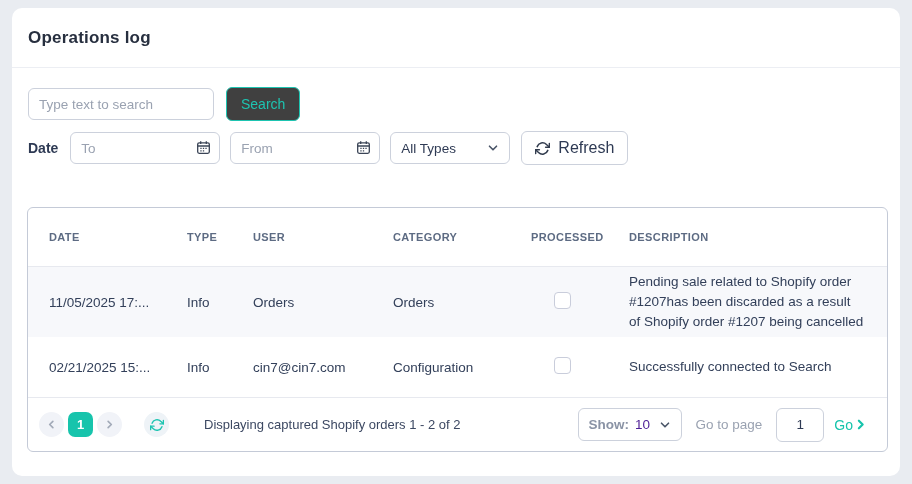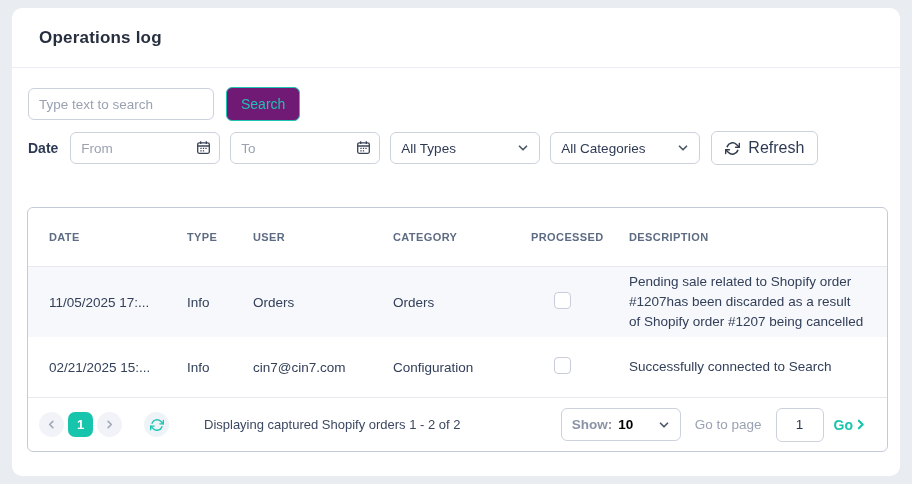--- a/index.html
+++ b/index.html
@@ -12,50 +12,50 @@
   }
   .card {
     margin:8px 12px; height:468px;
     background:#ffffff; border-radius:10px;
     overflow:hidden;
   }
   .card-header {
     height:60px; display:flex; align-items:center;
     padding:0 16px; border-bottom:1px solid #eceef3;
   }
-  .page-title { margin:11px; font-size:17px; font-weight:700; color:#272f3f; letter-spacing:.2px; }
+  .page-title { margin:0; font-size:17px; font-weight:700; color:#272f3f; letter-spacing:.2px; }
 
   
   .search-row { display:flex; align-items:center; gap:12px; padding:19px 16px 0; }
   .search-input {
     width:186px; height:32px; border:1px solid #ccd1dc; border-radius:6px;
     padding:0 10px; font-size:13.5px; color:#2e3a54; outline:none;
     font-family:"Liberation Sans", sans-serif;
   }
   .search-input::placeholder { color:#9aa2b1; }
   .search-btn {
-    height:34px; padding:0 14px; background:#701a75;
+    height:34px; padding:0 14px; background:#404040;
     border:1px solid #1dc4b1; border-radius:6px;
     color:#1dc4b1; font-size:14px; font-weight:500; cursor:pointer;
     font-family:"Liberation Sans", sans-serif;
   }
 
   
   .filter-row { display:flex; align-items:center; gap:10px; padding:10px 16px 0; }
   .date-label { font-size:14px; font-weight:700; color:#2e3a54; margin-right:2px; }
   .field { position:relative; width:150px; height:32px; }
   .field input {
     width:100%; height:100%; border:1px solid #ccd1dc; border-radius:6px;
     padding:0 30px 0 10px; font-size:13.5px; color:#2e3a54; outline:none;
     font-family:"Liberation Sans", sans-serif;
   }
   .field input::placeholder { color:#9aa2b1; }
   .field .cal { position:absolute; right:9px; top:8px; color:#3a4456; }
   .select {
-    width:150px; height:32px; border:1px solid #ccd1dc; border-radius:6px;
+    width:120px; height:32px; border:1px solid #ccd1dc; border-radius:6px;
     display:flex; align-items:center; padding:0 10px; background:#fff;
     font-size:13.5px; color:#2e3a54; cursor:pointer;
   }
   .select .chev { margin-left:auto; color:#4a5568; }
   .refresh-btn {
     height:34px; padding:0 13px; margin-left:1px;
     display:flex; align-items:center; gap:8px;
     background:#fff; border:1px solid #ccd1dc; border-radius:6px;
     font-size:16px; font-weight:500; color:#2e3a54; cursor:pointer;
     font-family:"Liberation Sans", sans-serif;
@@ -90,94 +90,88 @@
   }
   .pg-current {
     width:25px; height:25px; border-radius:7px; margin:0 4px;
     background:#17c4ac; color:#fff; font-size:13px; font-weight:700;
     display:flex; align-items:center; justify-content:center; cursor:pointer;
   }
   .pg-prev { margin-left:1px; }
   .pg-refresh { margin-left:22px; background:#eef3f7; color:#1dc4b1; }
   .summary { margin-left:35px; font-size:13px; color:#3c4862; }
   .foot-right { margin-left:auto; display:flex; align-items:center; gap:14px; }
-  .show-select { width:120px; height:33px; }
+  .show-select { width:104px; height:33px; }
   .show-label { color:#8a93a5; font-weight:700; margin-right:6px; }
-  .show-value { color:#000000;font-weight:bold; }
+  .show-value { color:#4c1d95; }
   .goto-label { font-size:13.5px; color:#9aa2b1; }
   .goto-input {
     width:48px; height:34px; border:1px solid #ccd1dc; border-radius:6px;
     text-align:center; font-size:13.5px; color:#2e3a54; outline:none;
     font-family:"Liberation Sans", sans-serif;
   }
   .go-link {
     display:flex; align-items:center; gap:1px; margin-left:-4px;
-    color:#17c4ac; font-size:14px; font-weight:700; cursor:pointer; text-decoration:none;
+    color:#17c4ac; font-size:14px; font-weight:400; cursor:pointer; text-decoration:none;
   }
 </style>
 </head>
 <body>
 
 <div class="card">
 
   <div class="card-header">
     <h1 class="page-title">Operations log</h1>
   </div>
 
   <div class="search-row">
     <input class="search-input" type="text" placeholder="Type text to search" style="">
     <button class="search-btn">Search</button>
   </div>
 
   <div class="filter-row">
     <span class="date-label">Date</span>
+
+    <div class="field">
+      <input type="text" placeholder="To" style="">
+      <svg class="cal" width="15" height="15" viewBox="0 0 16 16" fill="none" stroke="currentColor" stroke-width="1.4">
+        <rect x="1.8" y="3" width="12.4" height="11.2" rx="1.6"></rect>
+        <line x1="5" y1="1.2" x2="5" y2="4.2"></line>
+          <line x1="11" y1="1.2" x2="11" y2="4.2"></line>
+        <line x1="1.8" y1="6.4" x2="14.2" y2="6.4"></line>
+        <line x1="4.6" y1="9" x2="6" y2="9"></line>
+          <line x1="7.3" y1="9" x2="8.7" y2="9"></line>
+          <line x1="10" y1="9" x2="11.4" y2="9"></line>
+        <line x1="4.6" y1="11.5" x2="6" y2="11.5"></line>
+          <line x1="7.3" y1="11.5" x2="8.7" y2="11.5"></line>
+      </svg>
+    </div>
 
     <div class="field">
       <input type="text" placeholder="From" style="">
       <svg class="cal" width="15" height="15" viewBox="0 0 16 16" fill="none" stroke="currentColor" stroke-width="1.4">
         <rect x="1.8" y="3" width="12.4" height="11.2" rx="1.6"></rect>
         <line x1="5" y1="1.2" x2="5" y2="4.2"></line>
           <line x1="11" y1="1.2" x2="11" y2="4.2"></line>
         <line x1="1.8" y1="6.4" x2="14.2" y2="6.4"></line>
         <line x1="4.6" y1="9" x2="6" y2="9"></line>
           <line x1="7.3" y1="9" x2="8.7" y2="9"></line>
           <line x1="10" y1="9" x2="11.4" y2="9"></line>
         <line x1="4.6" y1="11.5" x2="6" y2="11.5"></line>
           <line x1="7.3" y1="11.5" x2="8.7" y2="11.5"></line>
       </svg>
     </div>
 
-    <div class="field">
-      <input type="text" placeholder="To" style="">
-      <svg class="cal" width="15" height="15" viewBox="0 0 16 16" fill="none" stroke="currentColor" stroke-width="1.4">
-        <rect x="1.8" y="3" width="12.4" height="11.2" rx="1.6"></rect>
-        <line x1="5" y1="1.2" x2="5" y2="4.2"></line>
-          <line x1="11" y1="1.2" x2="11" y2="4.2"></line>
-        <line x1="1.8" y1="6.4" x2="14.2" y2="6.4"></line>
-        <line x1="4.6" y1="9" x2="6" y2="9"></line>
-          <line x1="7.3" y1="9" x2="8.7" y2="9"></line>
-          <line x1="10" y1="9" x2="11.4" y2="9"></line>
-        <line x1="4.6" y1="11.5" x2="6" y2="11.5"></line>
-          <line x1="7.3" y1="11.5" x2="8.7" y2="11.5"></line>
-      </svg>
-    </div>
-
     <div class="select">
       <span>All Types</span>
       <svg class="chev" width="12" height="12" viewBox="0 0 12 12" fill="none" stroke="currentColor" stroke-width="1.6" stroke-linecap="round" stroke-linejoin="round">
         <polyline points="2.5,4.2 6,7.8 9.5,4.2"></polyline>
       </svg>
     </div>
 
-    <div class="select">
-      <span>All Categories</span>
-      <svg class="chev" width="12" height="12" viewBox="0 0 12 12" fill="none" stroke="currentColor" stroke-width="1.6" stroke-linecap="round" stroke-linejoin="round">
-        <polyline points="2.5,4.2 6,7.8 9.5,4.2"></polyline>
-      </svg>
-    </div>
 
     <button class="refresh-btn">
       <svg width="15" height="15" viewBox="0 0 24 24" fill="none" stroke="currentColor" stroke-width="2.4" stroke-linecap="round" stroke-linejoin="round">
         <polyline points="23 4 23 10 17 10"></polyline>
         <polyline points="1 20 1 14 7 14"></polyline>
         <path d="M3.51 9a9 9 0 0 1 14.85-3.36L23 10M1 14l4.64 4.36A9 9 0 0 0 20.49 15"></path>
       </svg>
       <span>Refresh</span>
     </button>
   </div>

